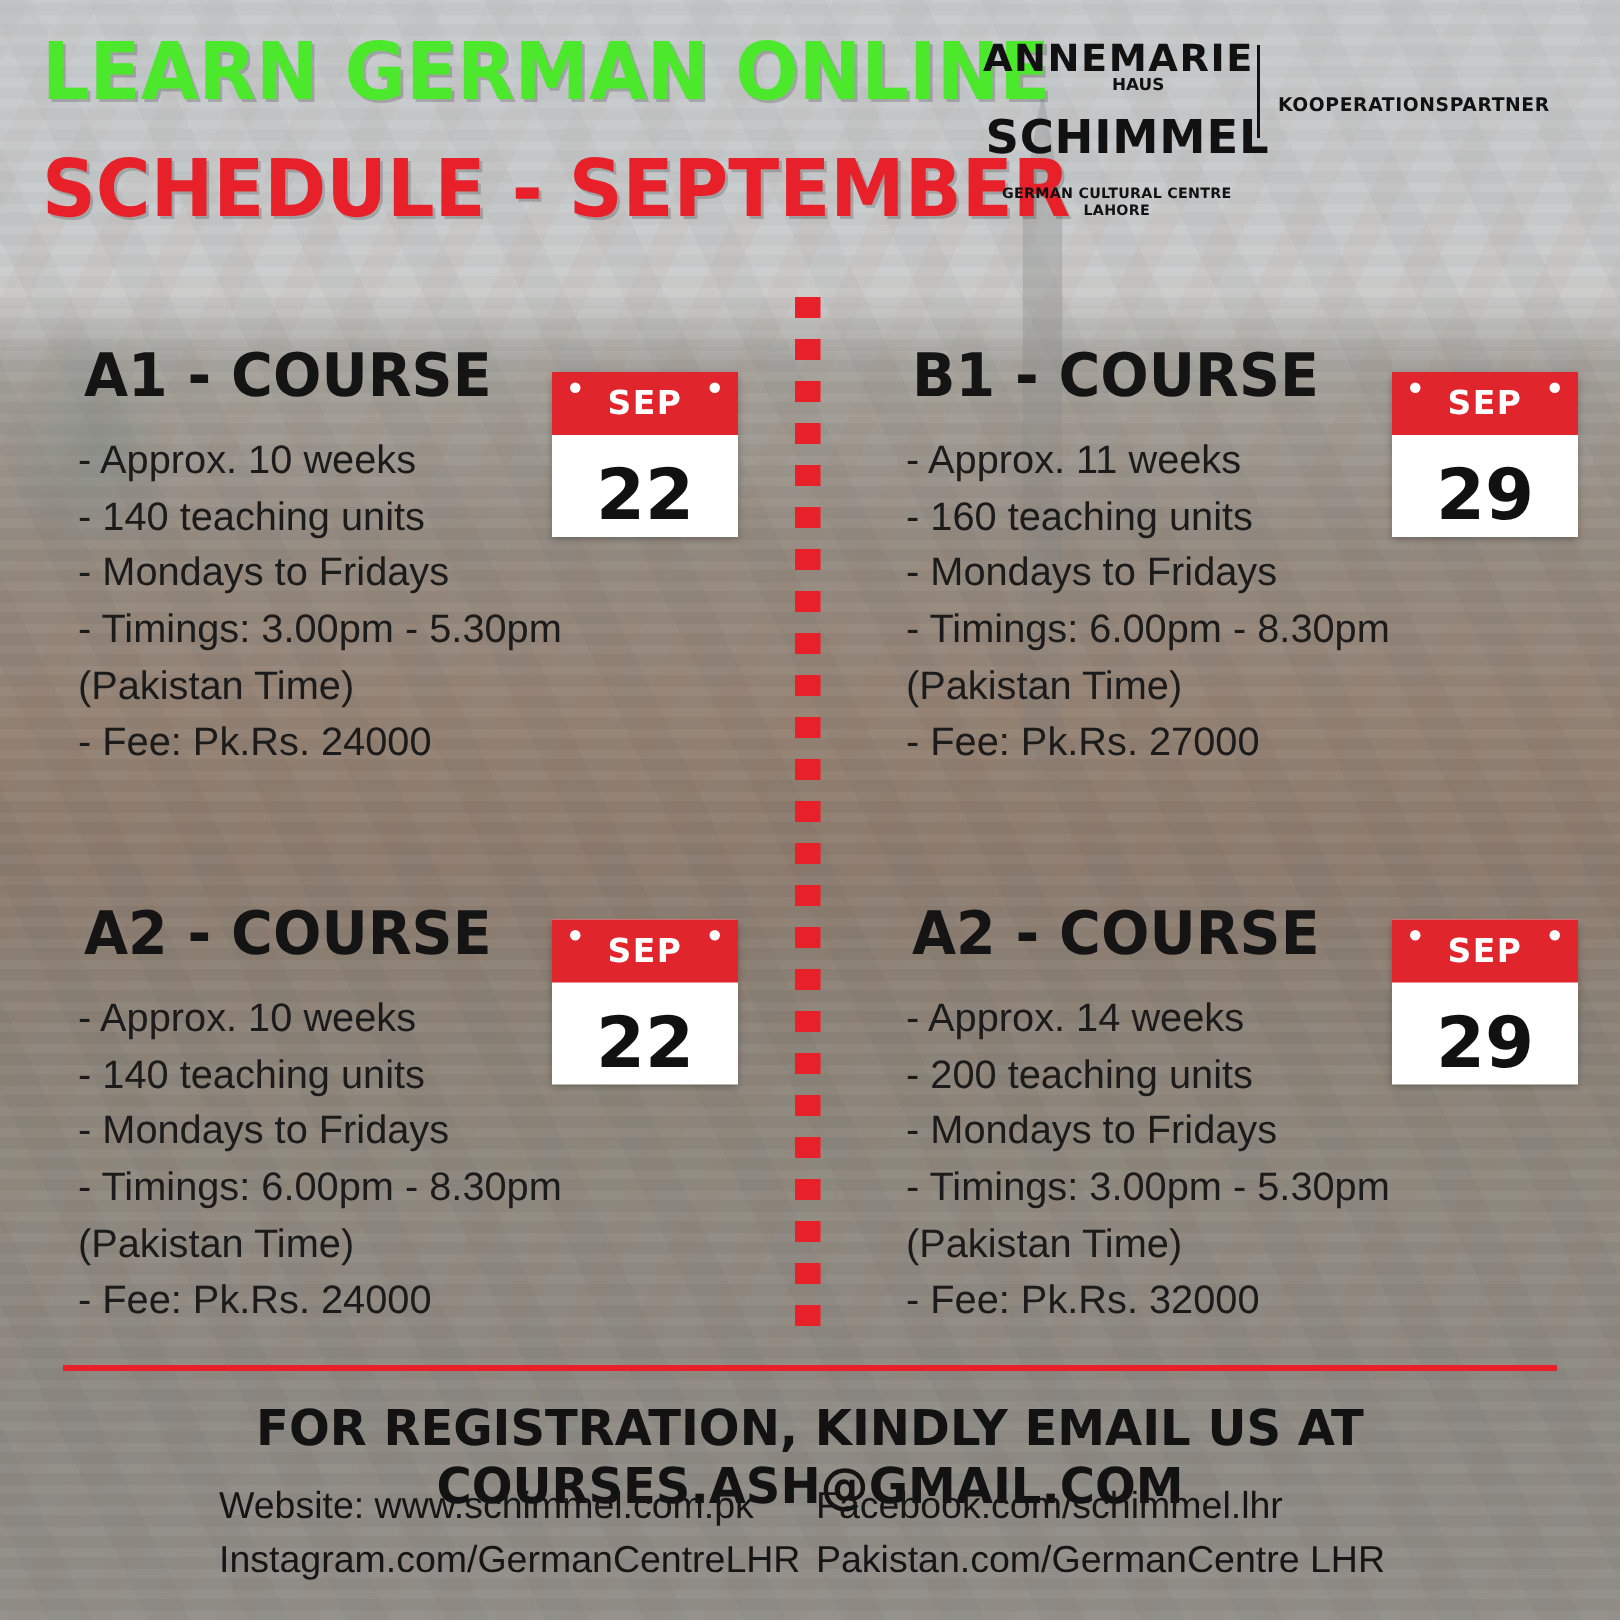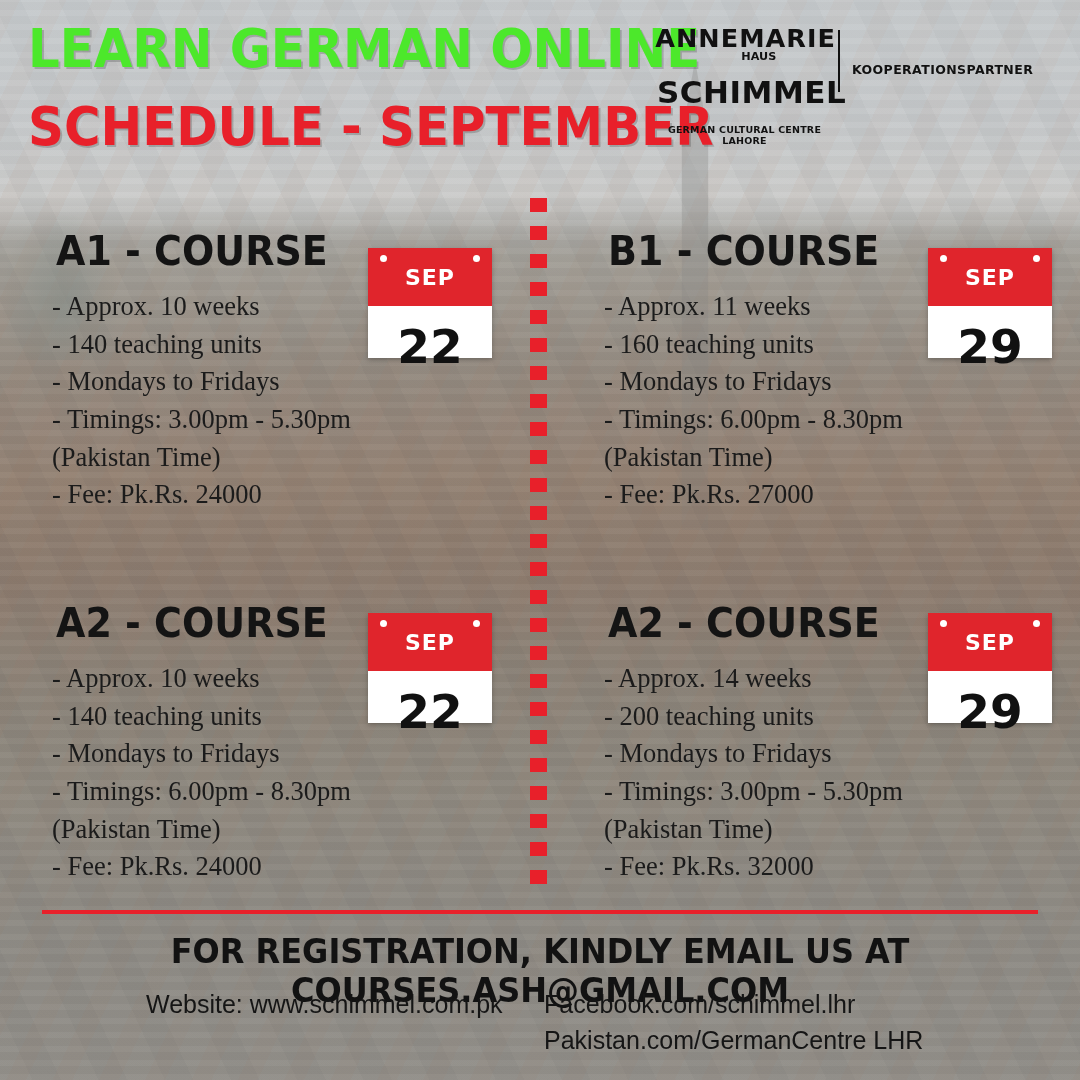--- a/index.html
+++ b/index.html
@@ -134,33 +134,33 @@
     transform: scaleX(0.95);
     transform-origin: left center;
     margin-left: 20px;
   }
   .c-list { margin-top: 14px; margin-left: 16px; }
   .c-list li {
     list-style: none;
     font-size: 26.5px;
     line-height: 1.42;
     color: #1b1b1b;
-    font-family: Liberation Serif, serif;
+    font-family: Liberation Sans, sans-serif;
     white-space: nowrap;
   }
 
   
   .cal {
     position: absolute;
     width: 124px; height: 110px;
     background: #fff;
     box-shadow: 0 2px 5px rgba(0,0,0,0.25);
   }
   .cal .top {
-    height: 58px; background: #e0252c; color: #fff;
+    height: 42px; background: #e0252c; color: #fff;
     font-family: "DejaVu Sans", sans-serif;
     font-weight: bold; font-size: 22px;
     display: flex; align-items: center; justify-content: center;
     letter-spacing: 1px;
     position: relative;
   }
   .cal .top::before, .cal .top::after {
     content: ""; position: absolute; top: 7px; width: 7px; height: 7px;
     background: #fff; border-radius: 50%;
   }
@@ -280,18 +280,19 @@
 <div class="cal cal-a2r">
   <div class="top">SEP</div>
   <div class="day">29</div>
 </div>
 
 <div class="hr-red"></div>
 <div class="reg">FOR REGISTRATION, KINDLY EMAIL US AT COURSES.ASH@GMAIL.COM</div>
 <div class="links">
   <div class="col left">
     <div>Website: www.schimmel.com.pk</div>
+    <div>Instagram.com/GermanCentreLHR</div>
   </div>
   <div class="col right">
     <div>Facebook.com/schimmel.lhr</div>
     <div>Pakistan.com/GermanCentre LHR</div>
   </div>
 </div>
 
 </body></html>

